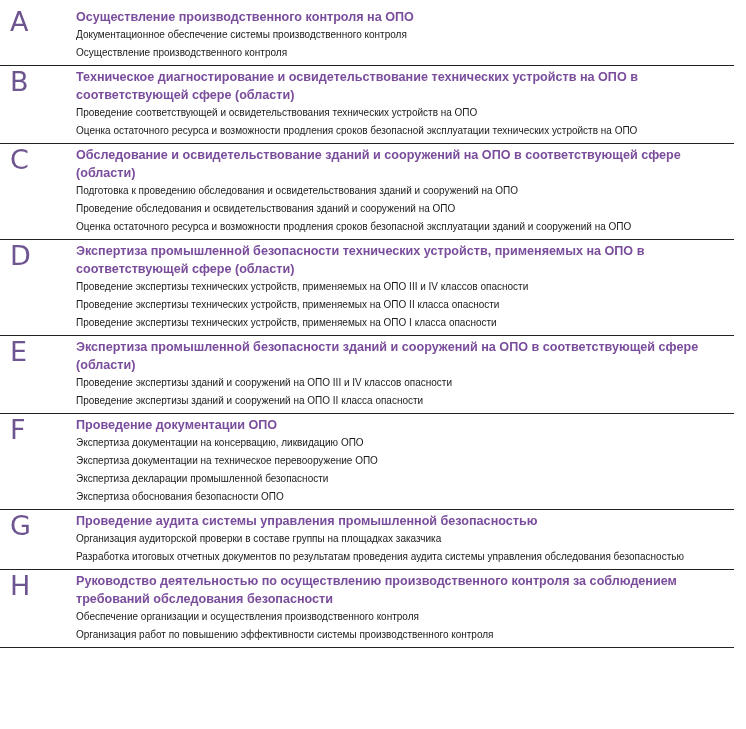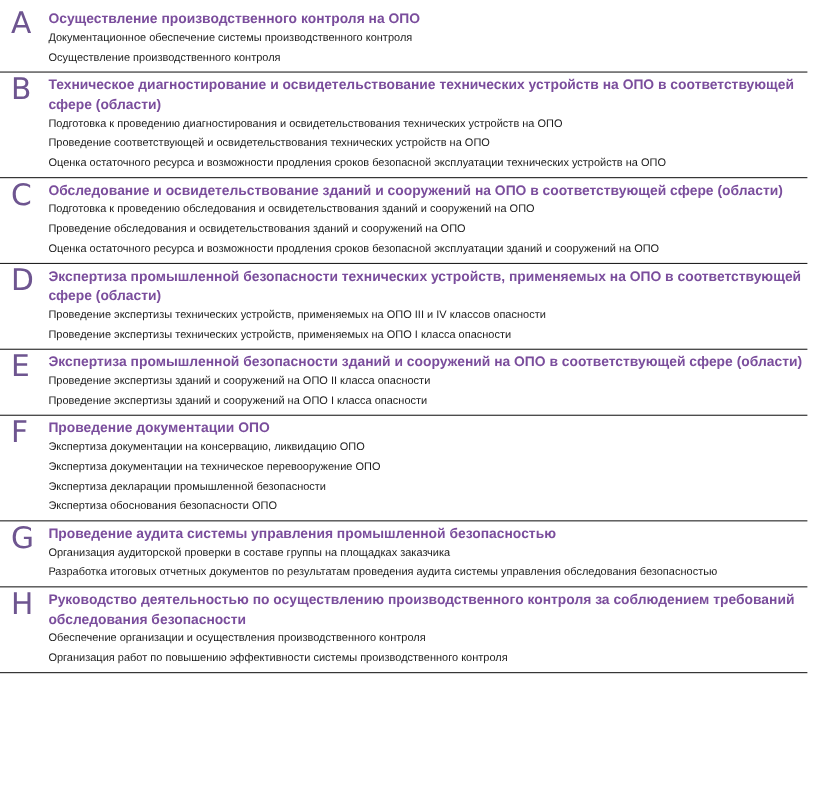--- a/index.html
+++ b/index.html
@@ -1,20 +1,20 @@
 <!DOCTYPE html>
 <html><head>
 <meta charset="utf-8">
 <style>
   html, body { margin: 0; padding: 0; background: #ffffff; }
   body { width: 746px; height: 729px; overflow: hidden; font-family: "Liberation Sans", sans-serif; color: #1a1a1a; }
   .list { position: relative; width: 734px; padding-top: 6px; }
   .section { display: flex; border-bottom: 1.5px solid #222; padding: 2px 0 3px 0; }
   .letter { width: 44px; flex: 0 0 44px; font-size: 27px; line-height: 28px; color: #6e5590; padding-left: 10px; box-sizing: border-box; font-family: "DejaVu Sans", sans-serif; font-weight: normal; }
-  .content { flex: 1; }
+  .content { flex: 1; margin-left: 32px; }
   .heading { color: #7a4d9c; font-weight: bold; font-size: 12.6px; line-height: 18px; }
   .item { font-size: 10px; line-height: 18px; color: #1a1a1a; }
 </style>
 </head>
 <body>
 
 <div class="list">
 
   <div class="section">
     <div class="letter">A</div>
@@ -22,51 +22,51 @@
       <div class="heading">Осуществление производственного контроля на ОПО</div>
       <div class="item">Документационное обеспечение системы производственного контроля</div>
       <div class="item">Осуществление производственного контроля</div>
     </div>
   </div>
 
   <div class="section">
     <div class="letter">B</div>
     <div class="content">
       <div class="heading">Техническое диагностирование и освидетельствование технических устройств на ОПО в соответствующей сфере (области)</div>
-      <div class="item">Подготовка к проведению диагностирования и освидетельствования технических устройств на ОПО</div>
       <div class="item">Проведение соответствующей и освидетельствования технических устройств на ОПО</div>
       <div class="item">Оценка остаточного ресурса и возможности продления сроков безопасной эксплуатации технических устройств на ОПО</div>
     </div>
   </div>
 
   <div class="section">
     <div class="letter">C</div>
     <div class="content">
       <div class="heading">Обследование и освидетельствование зданий и сооружений на ОПО в соответствующей сфере (области)</div>
       <div class="item">Подготовка к проведению обследования и освидетельствования зданий и сооружений на ОПО</div>
       <div class="item">Проведение обследования и освидетельствования зданий и сооружений на ОПО</div>
       <div class="item">Оценка остаточного ресурса и возможности продления сроков безопасной эксплуатации зданий и сооружений на ОПО</div>
     </div>
   </div>
 
   <div class="section">
     <div class="letter">D</div>
     <div class="content">
       <div class="heading">Экспертиза промышленной безопасности технических устройств, применяемых на ОПО в соответствующей сфере (области)</div>
       <div class="item">Проведение экспертизы технических устройств, применяемых на ОПО III и IV классов опасности</div>
+      <div class="item">Проведение экспертизы технических устройств, применяемых на ОПО II класса опасности</div>
       <div class="item">Проведение экспертизы технических устройств, применяемых на ОПО I класса опасности</div>
     </div>
   </div>
 
   <div class="section">
     <div class="letter">E</div>
     <div class="content">
       <div class="heading">Экспертиза промышленной безопасности зданий и сооружений на ОПО в соответствующей сфере (области)</div>
+      <div class="item">Проведение экспертизы зданий и сооружений на ОПО III и IV классов опасности</div>
       <div class="item">Проведение экспертизы зданий и сооружений на ОПО II класса опасности</div>
-      <div class="item">Проведение экспертизы зданий и сооружений на ОПО I класса опасности</div>
     </div>
   </div>
 
   <div class="section">
     <div class="letter">F</div>
     <div class="content">
       <div class="heading">Проведение документации ОПО</div>
       <div class="item">Экспертиза документации на консервацию, ликвидацию ОПО</div>
       <div class="item">Экспертиза документации на техническое перевооружение ОПО</div>
       <div class="item">Экспертиза декларации промышленной безопасности</div>

